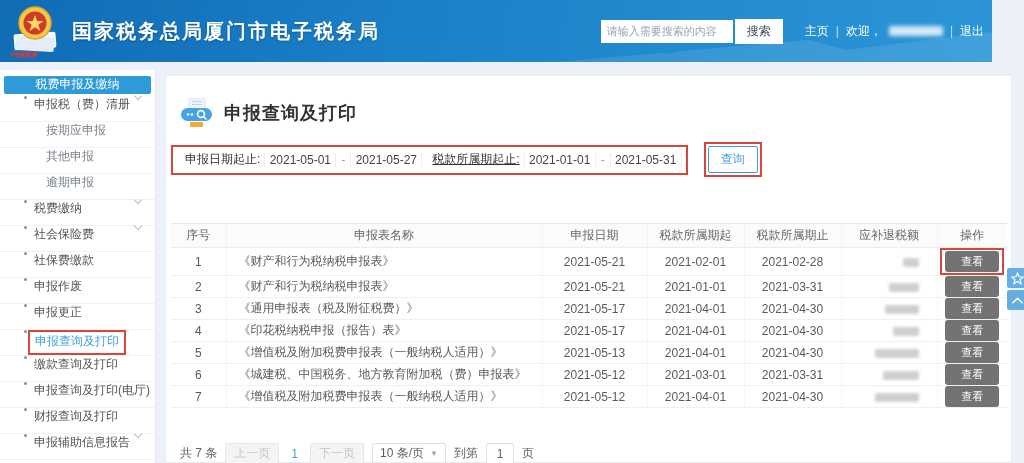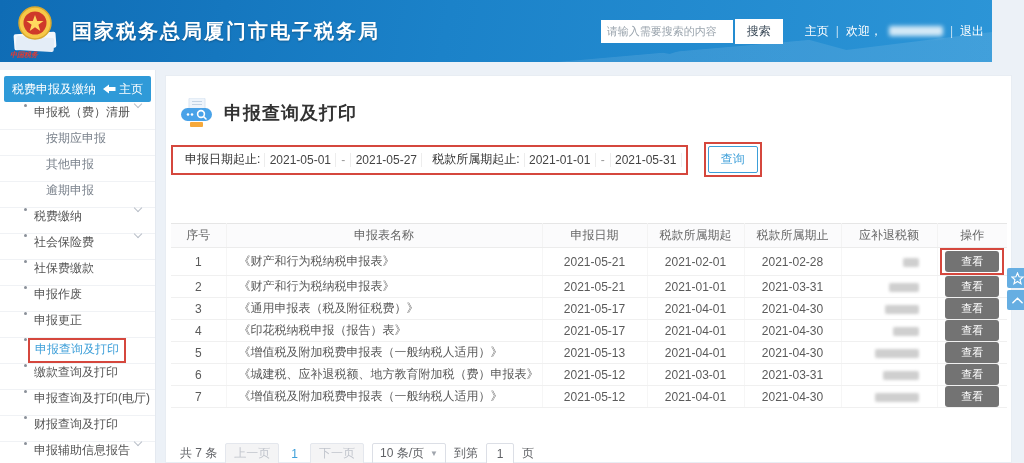--- a/index.html
+++ b/index.html
@@ -19,42 +19,42 @@
   .search-input { width:132px; height:23px; border:none; background:#fff; font-size:11px; padding:0 6px; color:#333; outline:none; }
   .search-input::placeholder { color:#9aa4ad; }
   .search-btn { height:25px; margin-left:2px; padding:0 11px; background:#fff; border:1px solid #fff; font-size:12px; color:#3c4b59; cursor:pointer; }
   .top-links { display:flex; align-items:center; margin-left:22px; color:#fff; font-size:12px; gap:7px; white-space:nowrap; }
   .top-links a { color:#fff; text-decoration:none; cursor:pointer; }
   .top-links .sep { opacity:.7; }
   .name-redact { display:inline-block; width:54px; height:10px; background:rgba(255,255,255,.8); border-radius:2px; filter:blur(2px); }
 
   
   aside { position:absolute; top:70px; left:0; width:156px; height:393px; background:#fff; border-right:1px solid #e4e9f0; }
-  .side-head { margin:6px 4px 0 4px; height:26px; background:#2f9ad8; border-radius:2px; color:#fff; font-size:12px;
-    display:flex; align-items:center; padding:0 8px; cursor:pointer; }
+  .side-head { margin:6px 4px 0 4px; height:18px; background:#2f9ad8; border-radius:2px; color:#fff; font-size:12px;
+    display:flex; align-items:center; padding:0 8px; cursor:pointer;flex-direction:column; }
   .side-head .head-right { margin-left:auto; display:flex; align-items:center; gap:3px; }
   .side-menu { margin-top:2px; }
   .side-item { position:relative; height:26px; display:flex; border-bottom:1px solid #f0f2f5; cursor:pointer; font-size:12px; color:#555; }
   .side-item .bullet { width:3px; height:3px; border-radius:50%; background:#8a9099; margin:0 7px 0 24px; flex:none; }
   .side-item.sub { padding-left:46px; color:#7a828c; }
   .side-item .chev { width:6px; height:6px; border-right:1px solid #b9bfc8; border-bottom:1px solid #b9bfc8;
     transform:rotate(45deg); margin-left:auto; margin-right:14px; margin-top:-3px; }
   .side-item.active .side-label { color:#3d9fd9; }
   .side-item .side-annot { border:2px solid #d5473d; padding:1px 5px 2px 5px; margin-left:-6px; }
 
   
   main { position:absolute; top:75px; left:165px; width:847px; height:388px; background:#fff; border:1px solid #e8edf3; padding:14px 0 0 0; }
   .title-row { display:flex; align-items:center; margin:8px 0 14px 14px; gap:10px; }
   .page-title { font-size:18px; font-weight:bold; color:#333; letter-spacing:1px; }
 
   .filter-row { display:flex; align-items:center; margin-left:5px; gap:16px; }
   .annot { border:2px solid #d5473d; }
   .filter-box { display:inline-flex; align-items:center; height:30px; background:#fff; padding:0 4px 0 8px; font-size:12px; color:#333; }
   .f-label { white-space:nowrap; padding:0 4px; }
-  .f-label.lbl2 { padding-left:10px; }
+  .f-label.lbl2 { padding-left:10px;text-decoration:underline; }
   .f-date { width:72px; text-align:center; color:#444; border-left:1px solid #ededed; border-right:1px solid #ededed; cursor:pointer; }
   .f-dash { width:14px; text-align:center; color:#999; }
   .query-annot { padding:2px; }
   .query-btn { display:block; padding:4px 12px; background:#fff; border:1px solid #3d9fd9; color:#3d9fd9; font-size:12px; cursor:pointer; border-radius:2px; }
 
   table { border-collapse:collapse; table-layout:fixed; width:836px; margin:46px 0 0 5px; font-size:12px; }
   thead th { height:24px; font-weight:normal; color:#666; background:#fbfbfc; border-top:1px solid #e6e6e6; border-bottom:1px solid #ececec; border-right:1px solid #f3f3f3; }
   thead th:last-child { border-right:none; }
   tbody td { height:21px; color:#5a5a5a; text-align:center; border-bottom:1px solid #f0f0f0; border-right:1px solid #f6f6f6; }
   tbody td:last-child { border-right:none; }
@@ -273,21 +273,21 @@
             <td>5</td>
             <td class="name">《增值税及附加税费申报表（一般纳税人适用）》</td>
             <td>2021-05-13</td>
             <td>2021-04-01</td>
             <td>2021-04-30</td>
             <td class="amount"><span class="redact" style="width: 44px;"></span></td>
             <td><button class="view-btn">查看</button></td>
           </tr>
           <tr>
             <td>6</td>
-            <td class="name">《城建税、应补退税额、地方教育附加税（费）申报表》</td>
+            <td class="name">《城建税、中国税务、地方教育附加税（费）申报表》</td>
             <td>2021-05-12</td>
             <td>2021-03-01</td>
             <td>2021-03-31</td>
             <td class="amount"><span class="redact" style="width: 36px;"></span></td>
             <td><button class="view-btn">查看</button></td>
           </tr>
           <tr>
             <td>7</td>
             <td class="name">《增值税及附加税费申报表（一般纳税人适用）》</td>
             <td>2021-05-12</td>

